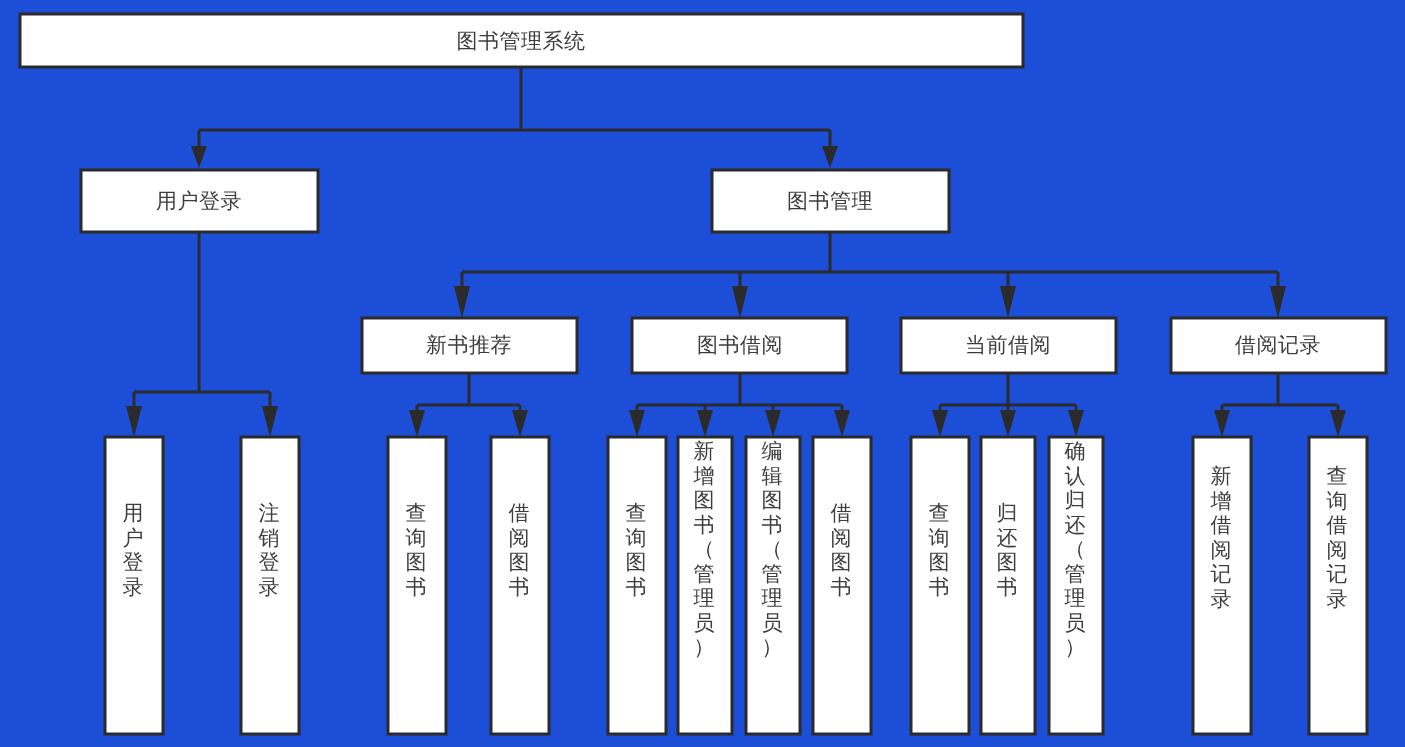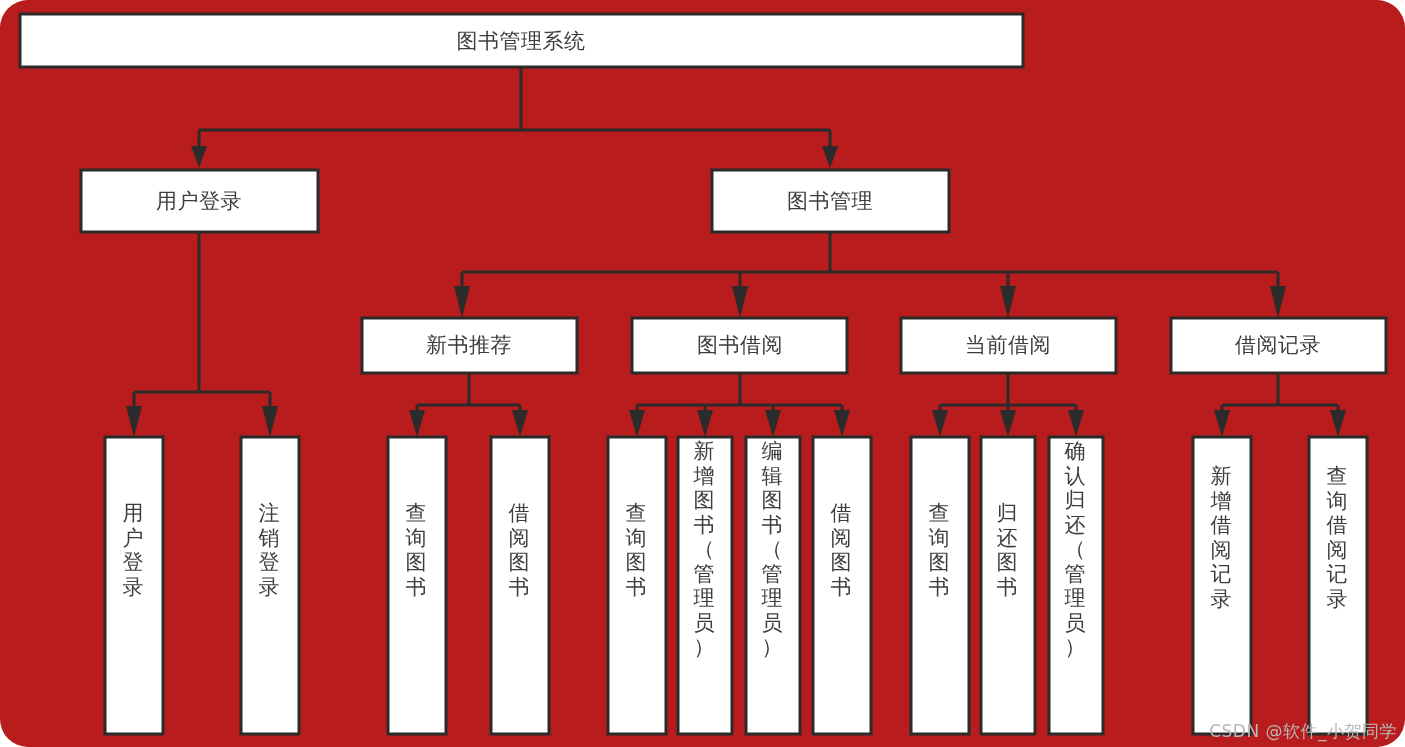--- a/index.html
+++ b/index.html
@@ -12,22 +12,21 @@
     width: 1405px;
     height: 747px;
     font-family: "DejaVu Sans", "Liberation Sans", sans-serif;
     overflow: hidden;
     position: relative;
   }
   #diagram-root {
     position: relative;
     width: 1405px;
     height: 747px;
-    background: #b91c1c;
-    border-radius: 28px;
+    background: #1d4ed8;
   }
   svg#chart-svg {
     position: absolute;
     left: 0;
     top: 0;
     width: 1405px;
     height: 747px;
     display: block;
   }
   .node-rect {
@@ -240,14 +239,13 @@
       <text class="node-label-v" x="1222" y="483"><tspan x="1222" y="483.0">新</tspan><tspan x="1222" y="507.5">增</tspan><tspan x="1222" y="532.0">借</tspan><tspan x="1222" y="556.5">阅</tspan><tspan x="1222" y="581.0">记</tspan><tspan x="1222" y="605.5">录</tspan></text>
     </g>
 
     <g>
       <rect class="node-rect" x="1309" y="437" width="58" height="297"></rect>
       <text class="node-label-v" x="1338" y="483"><tspan x="1338" y="483.0">查</tspan><tspan x="1338" y="507.5">询</tspan><tspan x="1338" y="532.0">借</tspan><tspan x="1338" y="556.5">阅</tspan><tspan x="1338" y="581.0">记</tspan><tspan x="1338" y="605.5">录</tspan></text>
     </g>
 
   </svg>
 
-  <div class="watermark-text">CSDN @软件_小贺同学</div>
 </div>
 
 </body></html>

